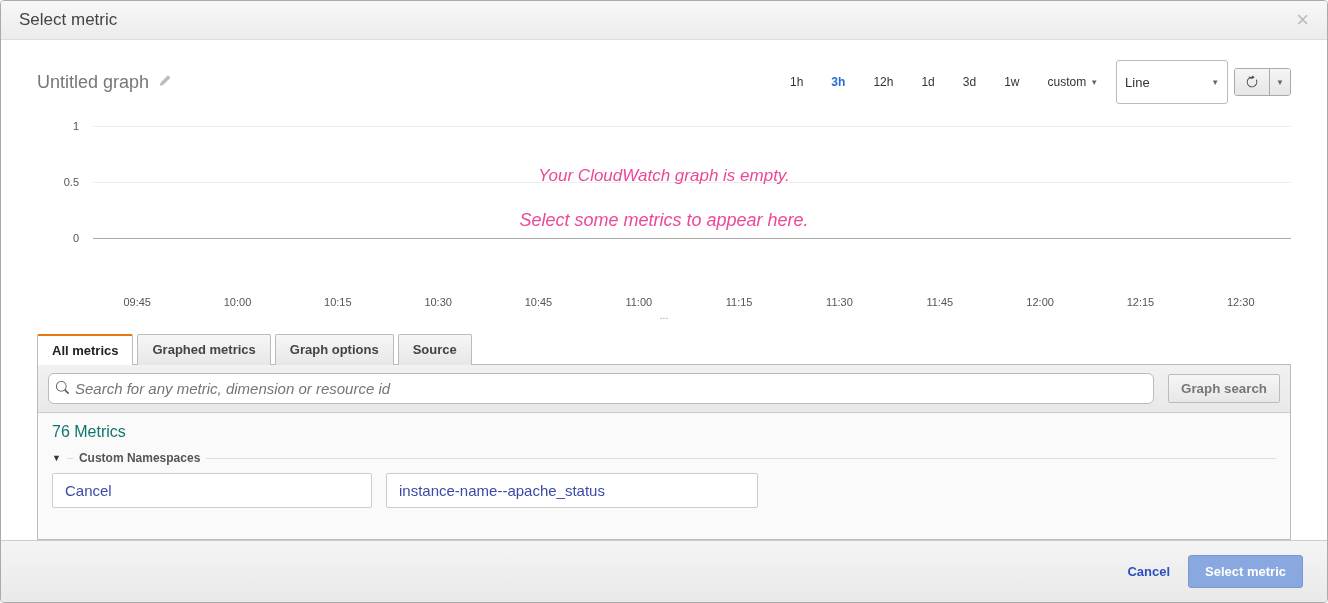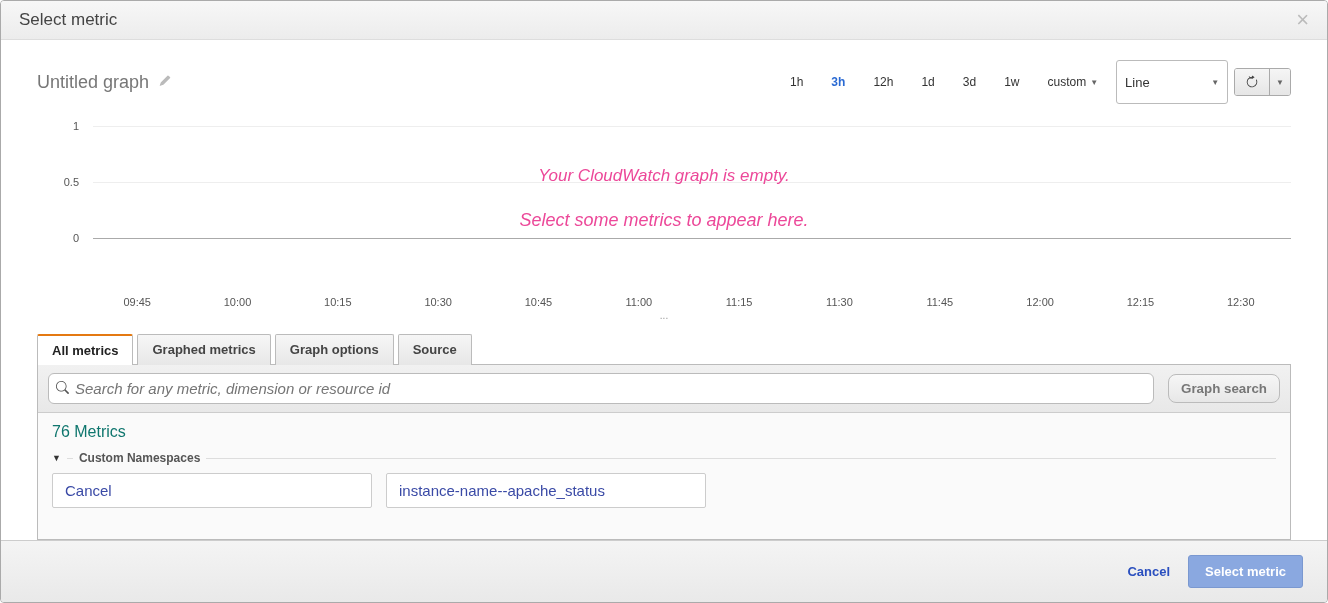--- a/index.html
+++ b/index.html
@@ -34,30 +34,30 @@
   .xlabels span { flex: 1; text-align: center; }
   .subbar { text-align: center; font-size: 10px; color: #999; margin-top: 2px; }
   .tabs { display: flex; margin-top: 12px; }
   .tab { padding: 7px 14px; border: 1px solid #bbb; background: linear-gradient(#f6f6f6,#e7e7e7); color: #444; font-weight: 700; font-size: 13px; margin-right: 4px; border-bottom: none; border-top-left-radius: 2px; border-top-right-radius: 2px; cursor: pointer; position: relative; top: 1px; }
   .tab.active { background: #fff; border-top: 2px solid #e47911; color: #222; }
   .tab-panel { border: 1px solid #bbb; flex: 1; background: #fafafa; display: flex; flex-direction: column; overflow: hidden; }
   .search-row { display: flex; align-items: center; padding: 8px 10px; gap: 14px; background: linear-gradient(#f1f1f1,#e8e8e8); border-bottom: 1px solid #ccc; }
   .search-wrap { flex: 1; position: relative; }
   .search-wrap .sicon { position: absolute; left: 8px; top: 50%; transform: translateY(-50%); color: #555; font-size: 13px; }
   .search-input { width: 100%; padding: 6px 8px 6px 26px; border: 1px solid #bbb; border-radius: 6px; font-size: 15px; font-style: italic; color: #4d7c0f; background: #fff; }
-  .gsearch-btn { background: linear-gradient(#f6f6f6,#e7e7e7); border: 1px solid #bbb; border-radius: 8px; padding: 6px 12px; font-weight: 700; color: #777; cursor: default; }
+  .gsearch-btn { background: linear-gradient(#f6f6f6,#e7e7e7); border: 1px solid #bbb; border-radius: 2px; padding: 6px 12px; font-weight: 700; color: #777; cursor: default; }
   .metrics-area { padding: 10px 14px; color: #555; overflow-y: auto; position: relative; }
   .metrics-count { font-size: 16px; color: #0f766e; margin-bottom: 10px; }
   .fieldset-label { display: flex; align-items: center; gap: 6px; font-size: 12px; font-weight: 700; color: #555; margin-bottom: 8px; }
   .fieldset-label .caret { font-size: 9px; color: #333; }
   .fieldset-label .line { flex: 1; height: 1px; background: #ddd; }
   .ns-tiles { display: flex; gap: 14px; }
   .ns-tile { border: 1px solid #ccc; background: #fff; padding: 8px 12px; font-size: 15px; color: #3a4aa6; cursor: pointer; border-radius: 2px; }
   .ns-tile.small { width: 320px; }
-  .ns-tile.med { width: 320px; }
+  .ns-tile.med { width: 372px; }
   .modal-footer { background: linear-gradient(#f4f4f4,#e9e9e9); border-top: 1px solid #ccc; padding: 14px 24px; display: flex; justify-content: flex-end; align-items: center; gap: 18px; }
   .link-btn { color: #2a4fbf; font-weight: 700; cursor: pointer; }
   .primary-btn { background: #8aa8e0; color: #fff; font-weight: 700; padding: 8px 16px; border: 1px solid #7a98d0; border-radius: 3px; cursor: default; }
   svg.refresh-icon { width: 14px; height: 14px; }
 </style>
 </head>
 <body>
 
 <div class="modal">
 

